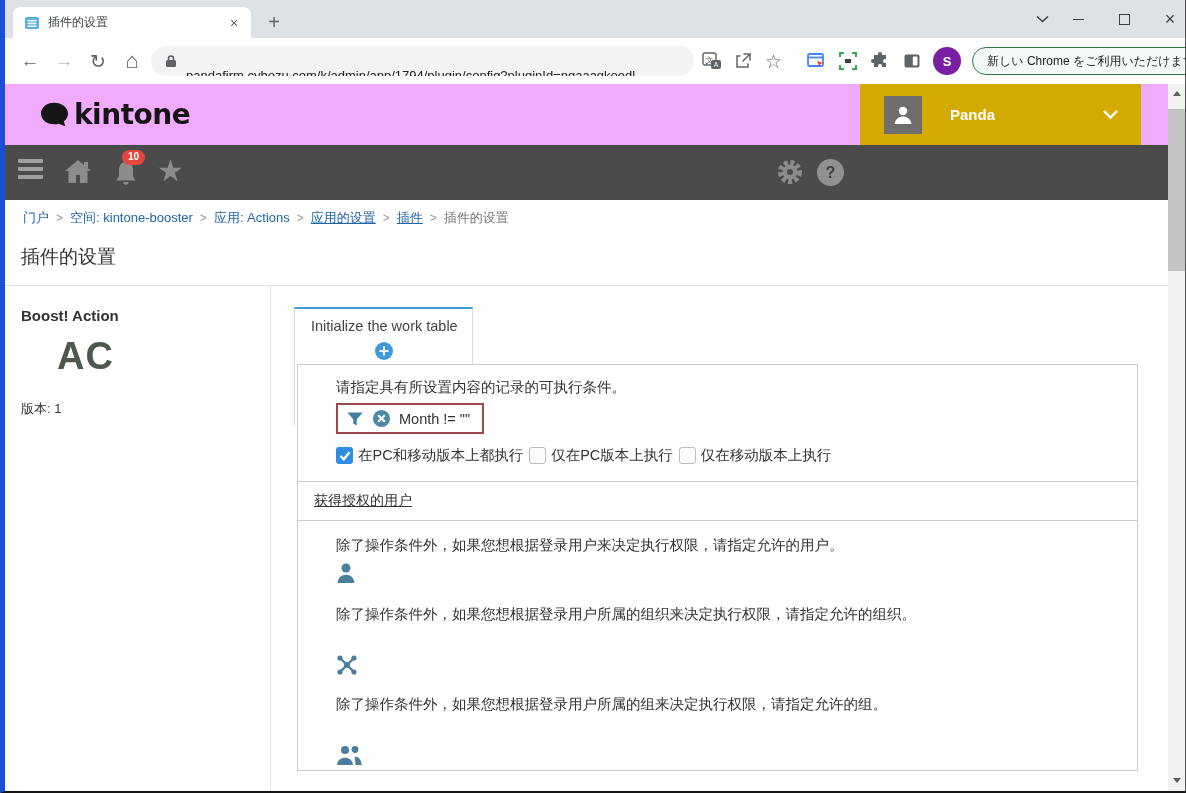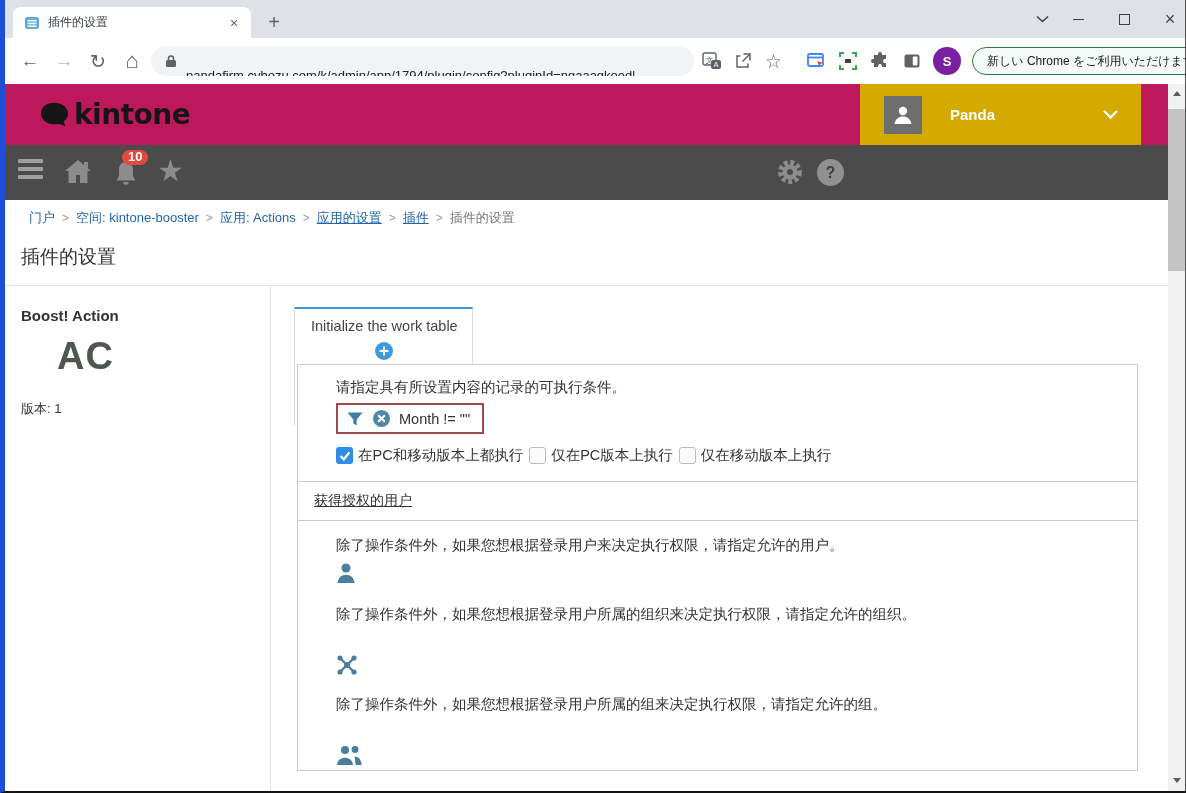--- a/index.html
+++ b/index.html
@@ -44,56 +44,56 @@
   .extgrp { display:flex; align-items:center; gap:3px; margin-left:12px; flex:none; }
   .ebtn { width:29px; height:29px; display:flex; align-items:center; justify-content:center; }
   .avatar-s { width:28px; height:28px; border-radius:50%; background:#7B1FA2; color:#fff;
               font-weight:bold; font-size:13px; display:flex; align-items:center; justify-content:center;
               margin-left:7px; flex:none; }
   .notice { height:28px; border:1px solid #2C7A3F; border-radius:14px; background:#F4FAF7;
             display:flex; align-items:center; gap:11px; padding:0 9px 0 14px; margin-left:11px; flex:none; }
   .notice-text { font-size:12px; color:#202124; white-space:nowrap; }
 
   
-  .yellowbar { position:absolute; top:84px; left:0; right:0; height:79px; background:#be185d; }
+  .yellowbar { position:absolute; top:84px; left:0; right:0; height:79px; background:#f0abfc; }
   .logo { position:absolute; left:34px; top:0; height:61px; display:flex; align-items:center; gap:3px; }
   .logo-text { font-size:28px; font-weight:800; color:#151515; letter-spacing:-0.5px;
                font-family:"DejaVu Sans","Liberation Sans",sans-serif; }
   .userbox { position:absolute; left:855px; top:0; width:281px; height:61px; background:#D4AA00;
              display:flex; align-items:center; }
   .uavatar { width:38px; height:38px; background:#6E6E6E; margin-left:24px; display:flex;
              align-items:center; justify-content:center; flex:none; }
   .uname { color:#fff; font-size:15px; font-weight:bold; margin-left:28px; flex:1; }
   .uchev { margin-right:22px; display:flex; }
 
   
   .gnav { position:absolute; top:145px; left:0; right:0; height:55px; background:#4B4B4B; }
   .hamburger { position:absolute; left:13px; top:14px; }
   .hamburger i { display:block; width:25px; height:3.5px; background:#A0A0A0; border-radius:1px; margin-bottom:4.5px; }
   .gn-home { position:absolute; left:58px; top:13px; }
   .bellwrap { position:absolute; left:108px; top:13px; }
-  .badge { position:absolute; top:-8px; left:9px; background:#E5483F; color:#fff; font-size:13px;
+  .badge { position:absolute; top:-8px; left:9px; background:#E5483F; color:#fff; font-size:10px;
            font-weight:bold; padding:1px 6px 2px; border-radius:9px; line-height:12px; }
   .gn-star { position:absolute; left:152px; top:8px; font-size:30px; color:#8C8C8C; line-height:36px; }
   .gn-star::before { content:"★"; }
   .gn-gear { position:absolute; left:771px; top:13px; }
   .gn-help { position:absolute; left:812px; top:14px; width:27px; height:27px; border-radius:50%;
              background:#909090; color:#3F3F3F; font-weight:bold; font-size:16px; display:flex;
              align-items:center; justify-content:center; }
   .gn-help::before { content:"?"; }
   .searchbox { position:absolute; left:890px; top:149px; width:246px; height:47px; display:flex; background:#fff; }
   .searchbox input { flex:1; min-width:0; border:none; outline:none; padding:0 12px; font-size:14px;
                      color:#333; font-family:inherit; }
   .searchbox input::placeholder { color:#9A9A9A; }
   .searchbtn { width:48px; height:47px; background:#E9E9E9; display:flex; align-items:center;
                justify-content:center; flex:none; }
 
   
   .pagebody { position:absolute; top:200px; left:0; right:0; bottom:0; background:#fff; overflow:hidden; }
-  .breadcrumb { position:absolute; left:24px; top:9px; font-size:13px; display:flex; gap:7px;
+  .breadcrumb { position:absolute; left:18px; top:9px; font-size:13px; display:flex; gap:7px;
                 align-items:center; white-space:nowrap; }
   .bc-link { color:#2066A8; }
   .bc-link.u { text-decoration:underline; }
   .bc-sep { color:#999; font-size:12px; }
   .bc-current { color:#777; }
   .page-title { position:absolute; left:16px; top:44px; font-size:19px; color:#333; }
   .hdiv { position:absolute; left:0; right:0; top:85px; height:1px; background:#E4E4E4; }
   .vdiv { position:absolute; left:265px; top:85px; bottom:0; width:1px; background:#E4E4E4; }
   .sb-name { position:absolute; left:16px; top:107px; font-size:15px; font-weight:bold; color:#333; }
   .sb-logo { position:absolute; left:22px; top:135px; font-size:38px; font-weight:bold; color:#4C584E; letter-spacing:1px;margin-left:30px; }

